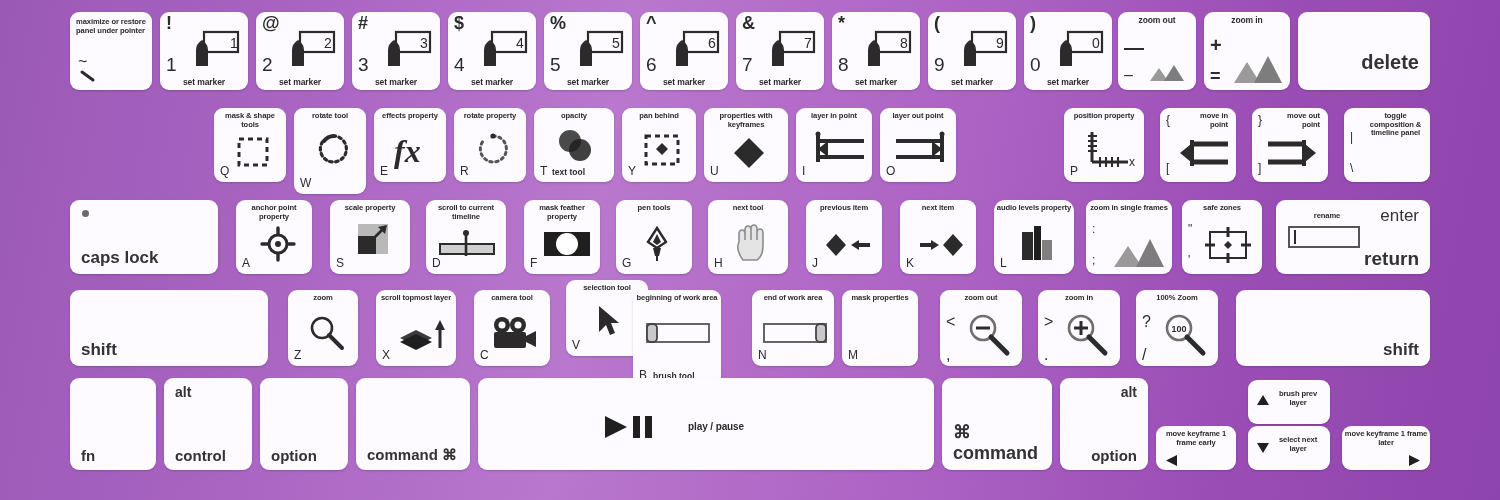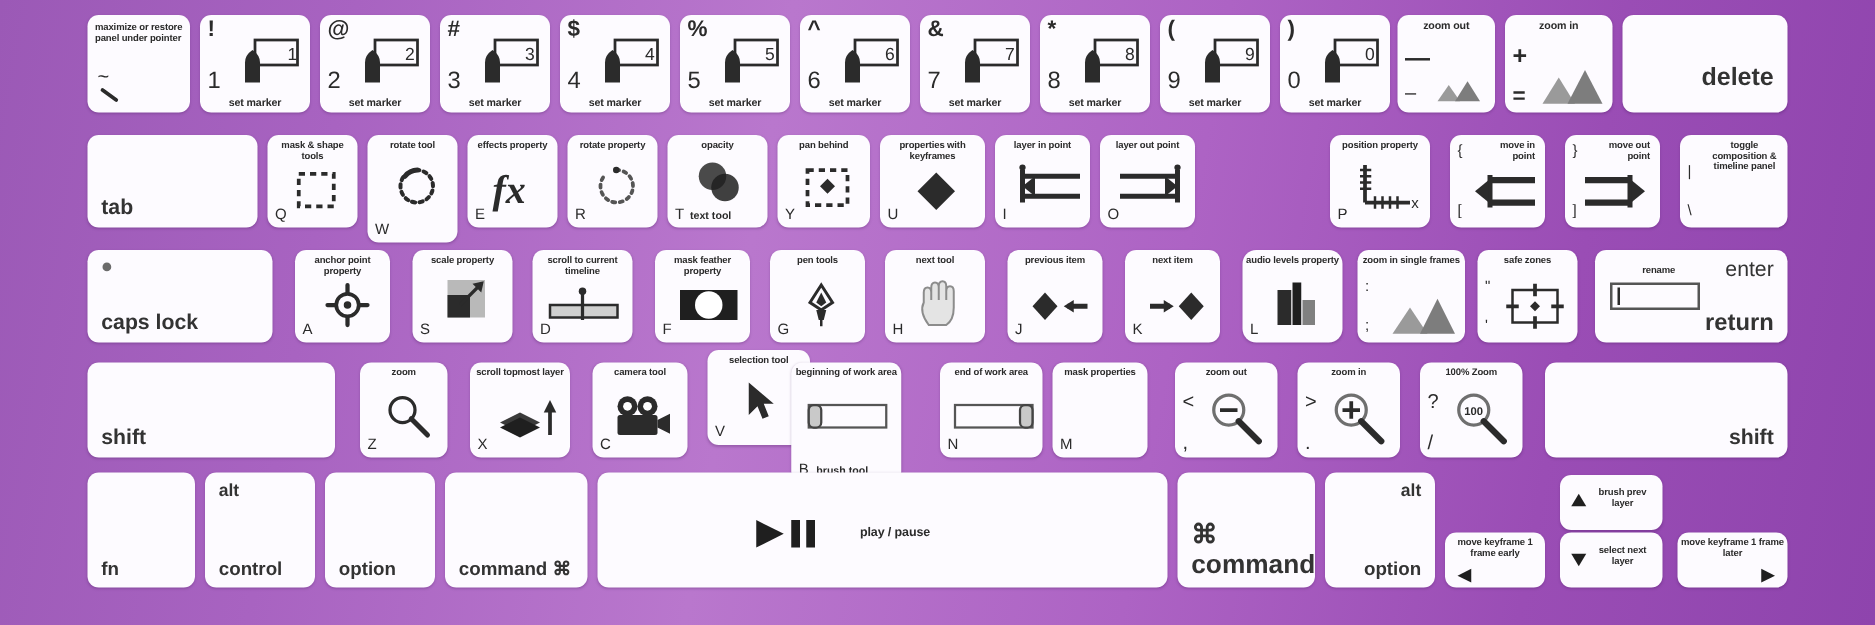--- a/index.html
+++ b/index.html
@@ -221,23 +221,20 @@
       <path d="M2 31 L15 10 L28 31 Z" fill="#9a9a9a"></path>
       <path d="M22 31 L36 4 L50 31 Z" fill="#7d7d7d"></path>
     </svg>
   </span>
 </div>
 
 <div class="key" style="left:1298px;top:12px;width:132px;height:78px;">
   <div class="word right" style="bottom:16px;font-size:20px;">delete</div>
 </div>
 
-<div class="key" style="left:70px;top:108px;width:136px;height:74px;">
-  <div class="word">tab</div>
-</div>
 
 <div class="key" style="left:214px;top:108px;width:72px;height:74px;">
   <div class="cap tiny">mask &amp; shape tools</div>
   <div class="leg sm">Q</div>
   <span class="art" style="left:22px;top:28px;">
     <svg width="34" height="32" viewBox="0 0 34 32">
           <rect x="3" y="3" width="28" height="26" fill="none" stroke="#2b2b2b" stroke-width="3" stroke-dasharray="5 4"></rect>
         </svg>
   </span>
 </div>
@@ -674,21 +671,21 @@
     <svg width="56" height="26" viewBox="0 0 56 26">
       <path d="M2 2 L24 13 L2 24 Z" fill="#1f1f1f"></path>
       <rect x="30" y="2" width="7" height="22" fill="#1f1f1f"></rect>
       <rect x="42" y="2" width="7" height="22" fill="#1f1f1f"></rect>
     </svg>
   </span>
   <div class="cap" style="top:44px;left:208px;right:auto;text-align:left;font-size:10px;">play / pause</div>
 </div>
 
 <div class="key" style="left:942px;top:378px;width:110px;height:92px;">
-  <div class="word sm" style="font-size:21px;">⌘ command</div>
+  <div class="word sm" style="font-size:18px;">⌘ command</div>
 </div>
 
 <div class="key" style="left:1060px;top:378px;width:88px;height:92px;">
   <div class="word topright sm" style="font-size:14px;">alt</div>
   <div class="word right sm" style="font-size:15px;">option</div>
 </div>
 
 <div class="key" style="left:1156px;top:426px;width:80px;height:44px;">
   <div class="cap tiny" style="top:4px;">move keyframe 1 frame early</div>
   <span class="art" style="left:8px;bottom:3px;">

